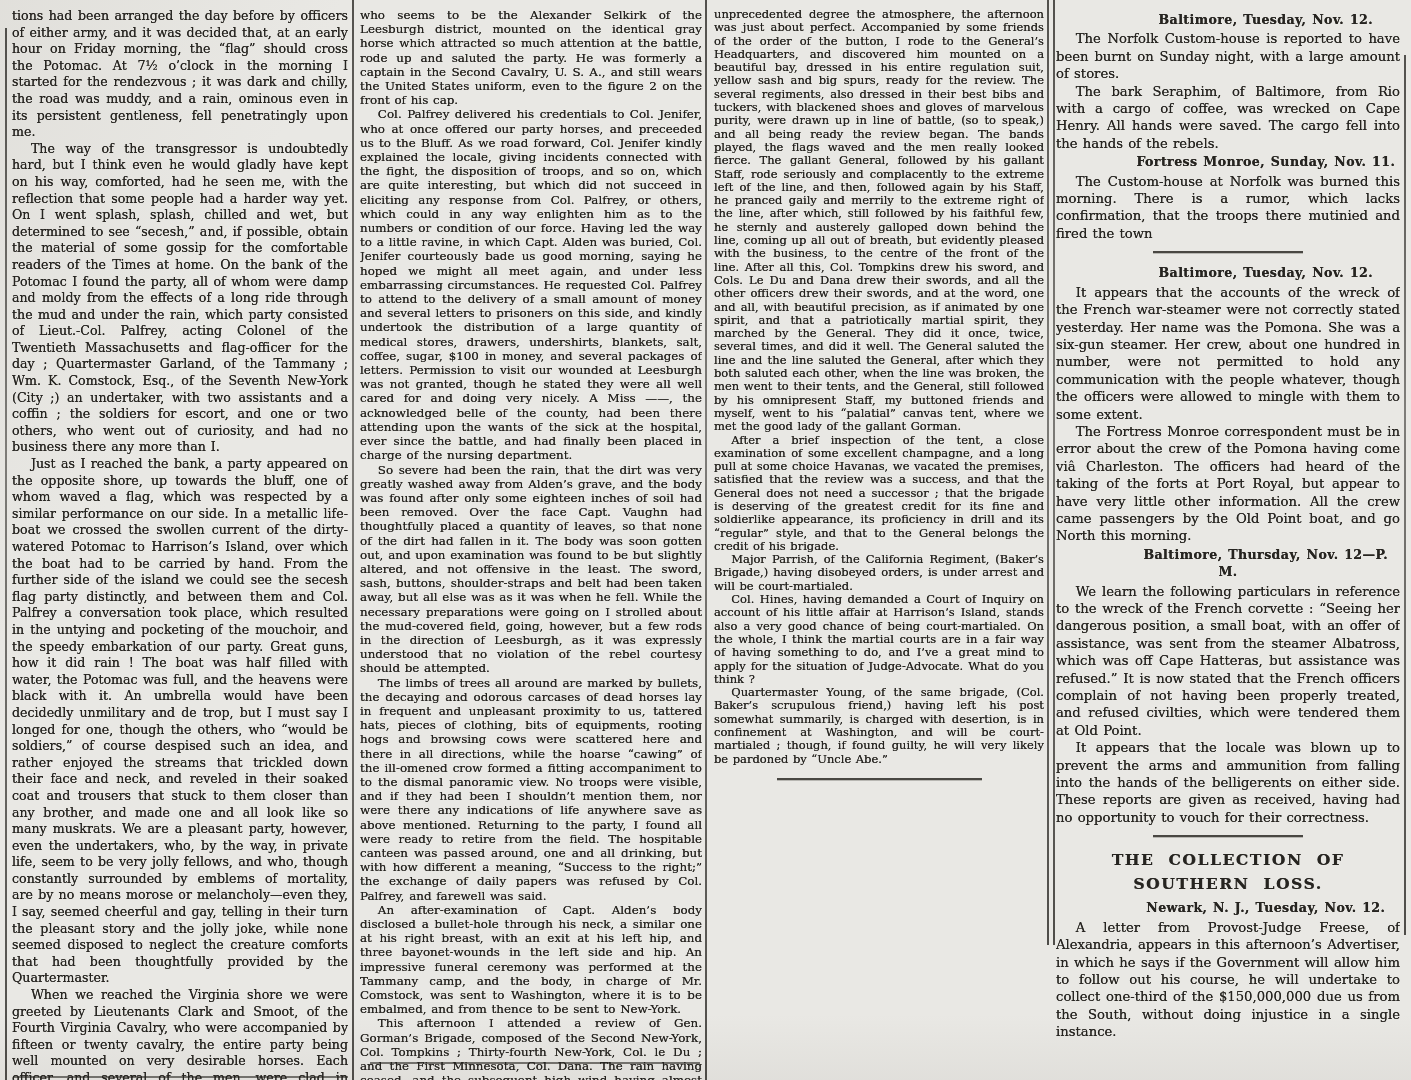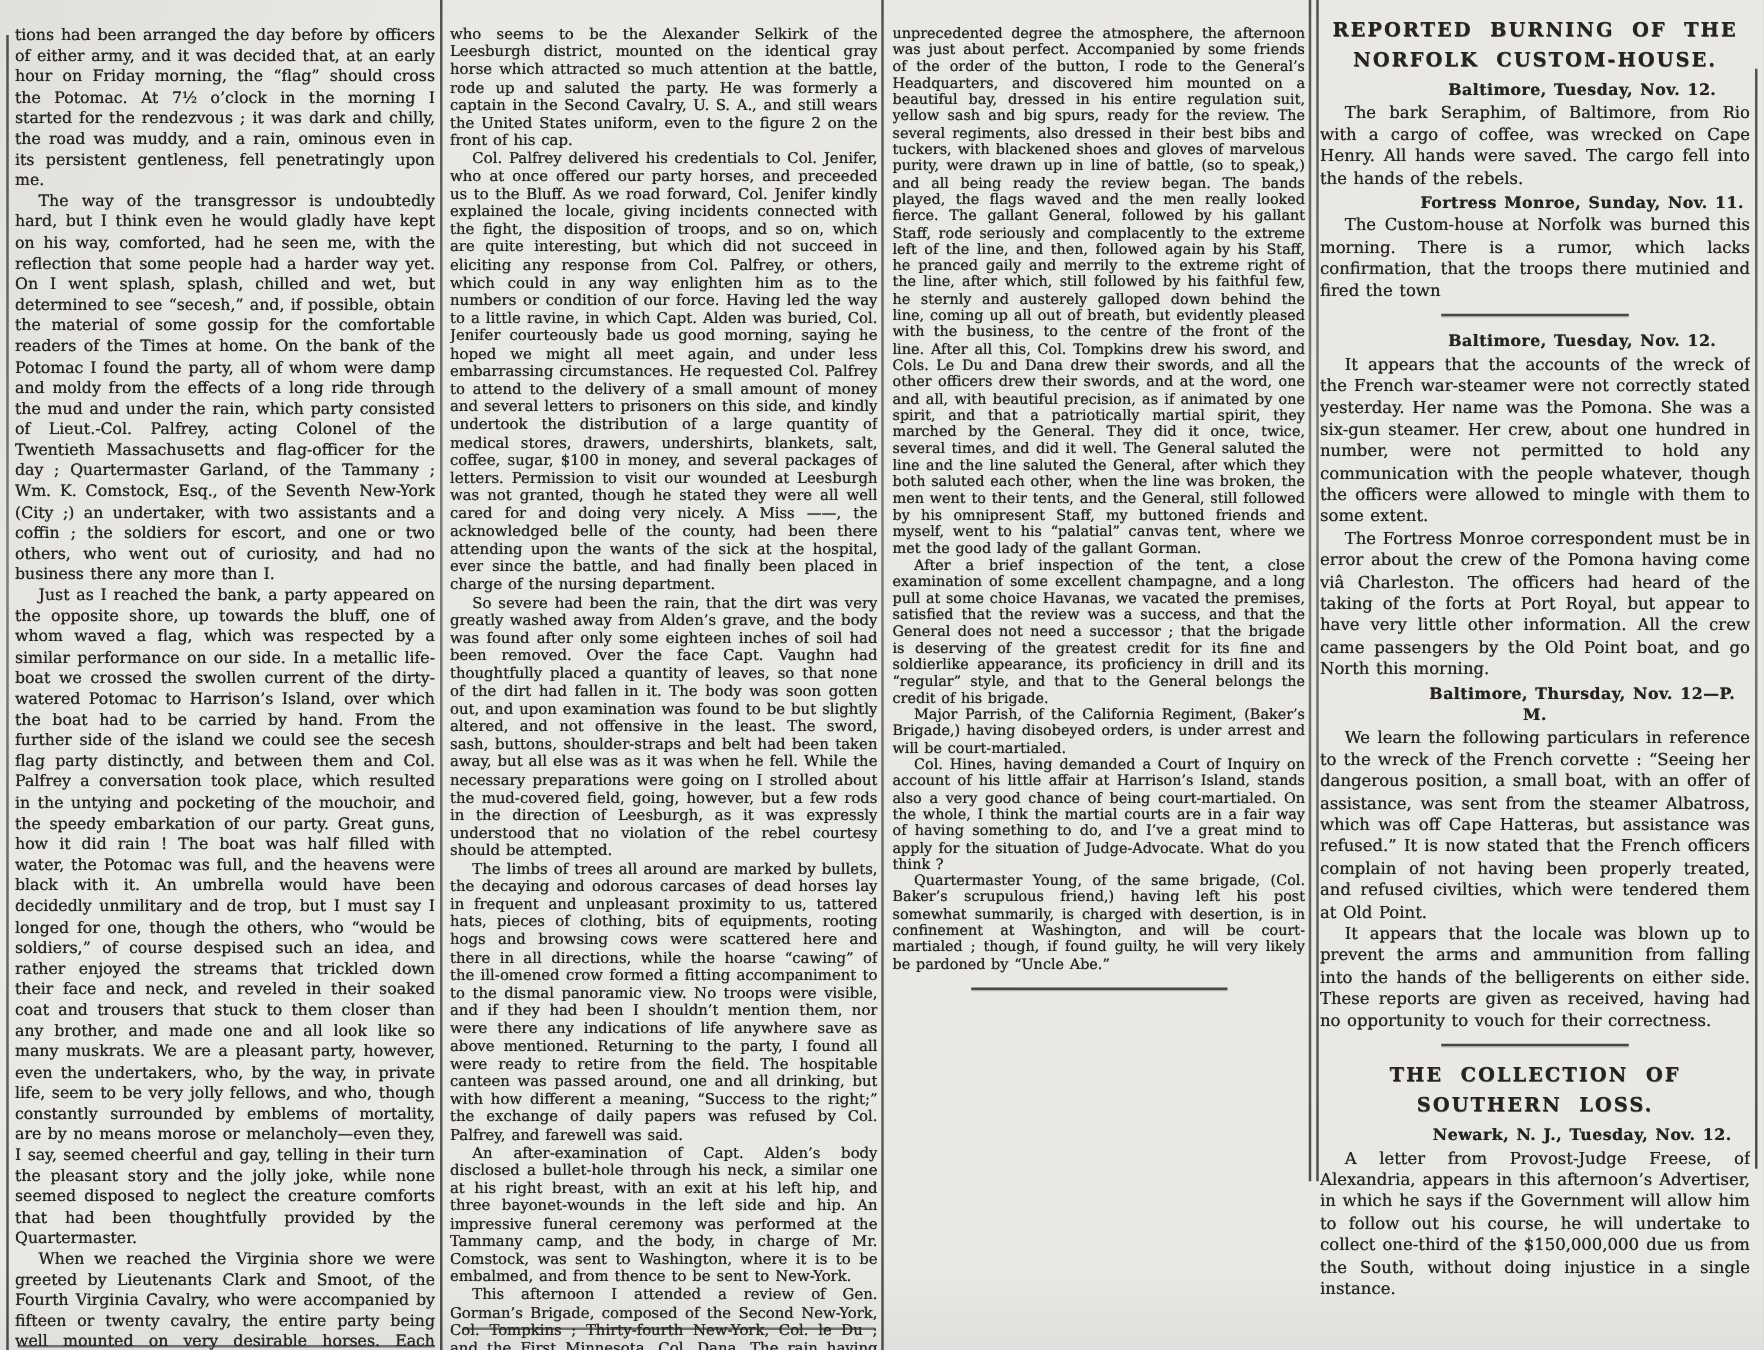--- a/index.html
+++ b/index.html
@@ -20,21 +20,21 @@
   }
   .cols {
     position: absolute;
     left: 12px; top: 0;
     display: flex;
     gap: 12px;
   }
   .col {
     height: 1080px;
     overflow: hidden;
-    padding-top: 20px;
+    padding-top: 8px;
     box-sizing: border-box;
     text-align: justify;
     text-rendering: optimizeLegibility;
   }
   .col p {
     margin: 0;
     text-indent: 1.5em;
     text-shadow: 0 0 .55px rgba(34,32,28,.85);
     word-spacing: .08em;
   }
@@ -129,22 +129,22 @@
         <p>Major Parrish, of the California Regiment, (Baker’s Brigade,) having disobeyed orders, is under arrest and will be court-martialed.</p>
         <p>Col. Hines, having demanded a Court of Inquiry on account of his little affair at Harrison’s Island, stands also a very good chance of being court-martialed.  On the whole, I think the martial courts are in a fair way of having something to do, and I’ve a great mind to apply for the situation of Judge-Advocate.  What do you think ?</p>
         <p>Quartermaster Young, of the same brigade, (Col. Baker’s scrupulous friend,) having left his post somewhat summarily, is charged with desertion, is in confinement at Washington, and will be court-martialed ; though, if found guilty, he will very likely be pardoned by “Uncle Abe.”</p>
       </article>
       <div class="divider wide"></div>
     </section>
 
     <section class="col col4">
 
       <article>
-        <h2 class="headline">REPORTED BURNING OF THE NORFOLK CUSTOM-HOUSE.</h2>
         <p class="dateline">Baltimore, Tuesday, Nov. 12.</p>
+        <p>The Norfolk Custom-house is reported to have been burnt on Sunday night, with a large amount of stores.</p>
         <p>The bark Seraphim, of Baltimore, from Rio with a cargo of coffee, was wrecked on Cape Henry.  All hands were saved.  The cargo fell into the hands of the rebels.</p>
         <p class="dateline">Fortress Monroe, Sunday, Nov. 11.</p>
         <p>The Custom-house at Norfolk was burned this morning.  There is a rumor, which lacks confirmation, that the troops there mutinied and fired the town</p>
       </article>
 
       <div class="divider"></div>
 
       <article>
         <p class="dateline">Baltimore, Tuesday, Nov. 12.</p>
         <p>It appears that the accounts of the wreck of the French war-steamer were not correctly stated yesterday.  Her name was the Pomona.  She was a six-gun steamer.  Her crew, about one hundred in number, were not permitted to hold any communication with the people whatever, though the officers were allowed to mingle with them to some extent.</p>

